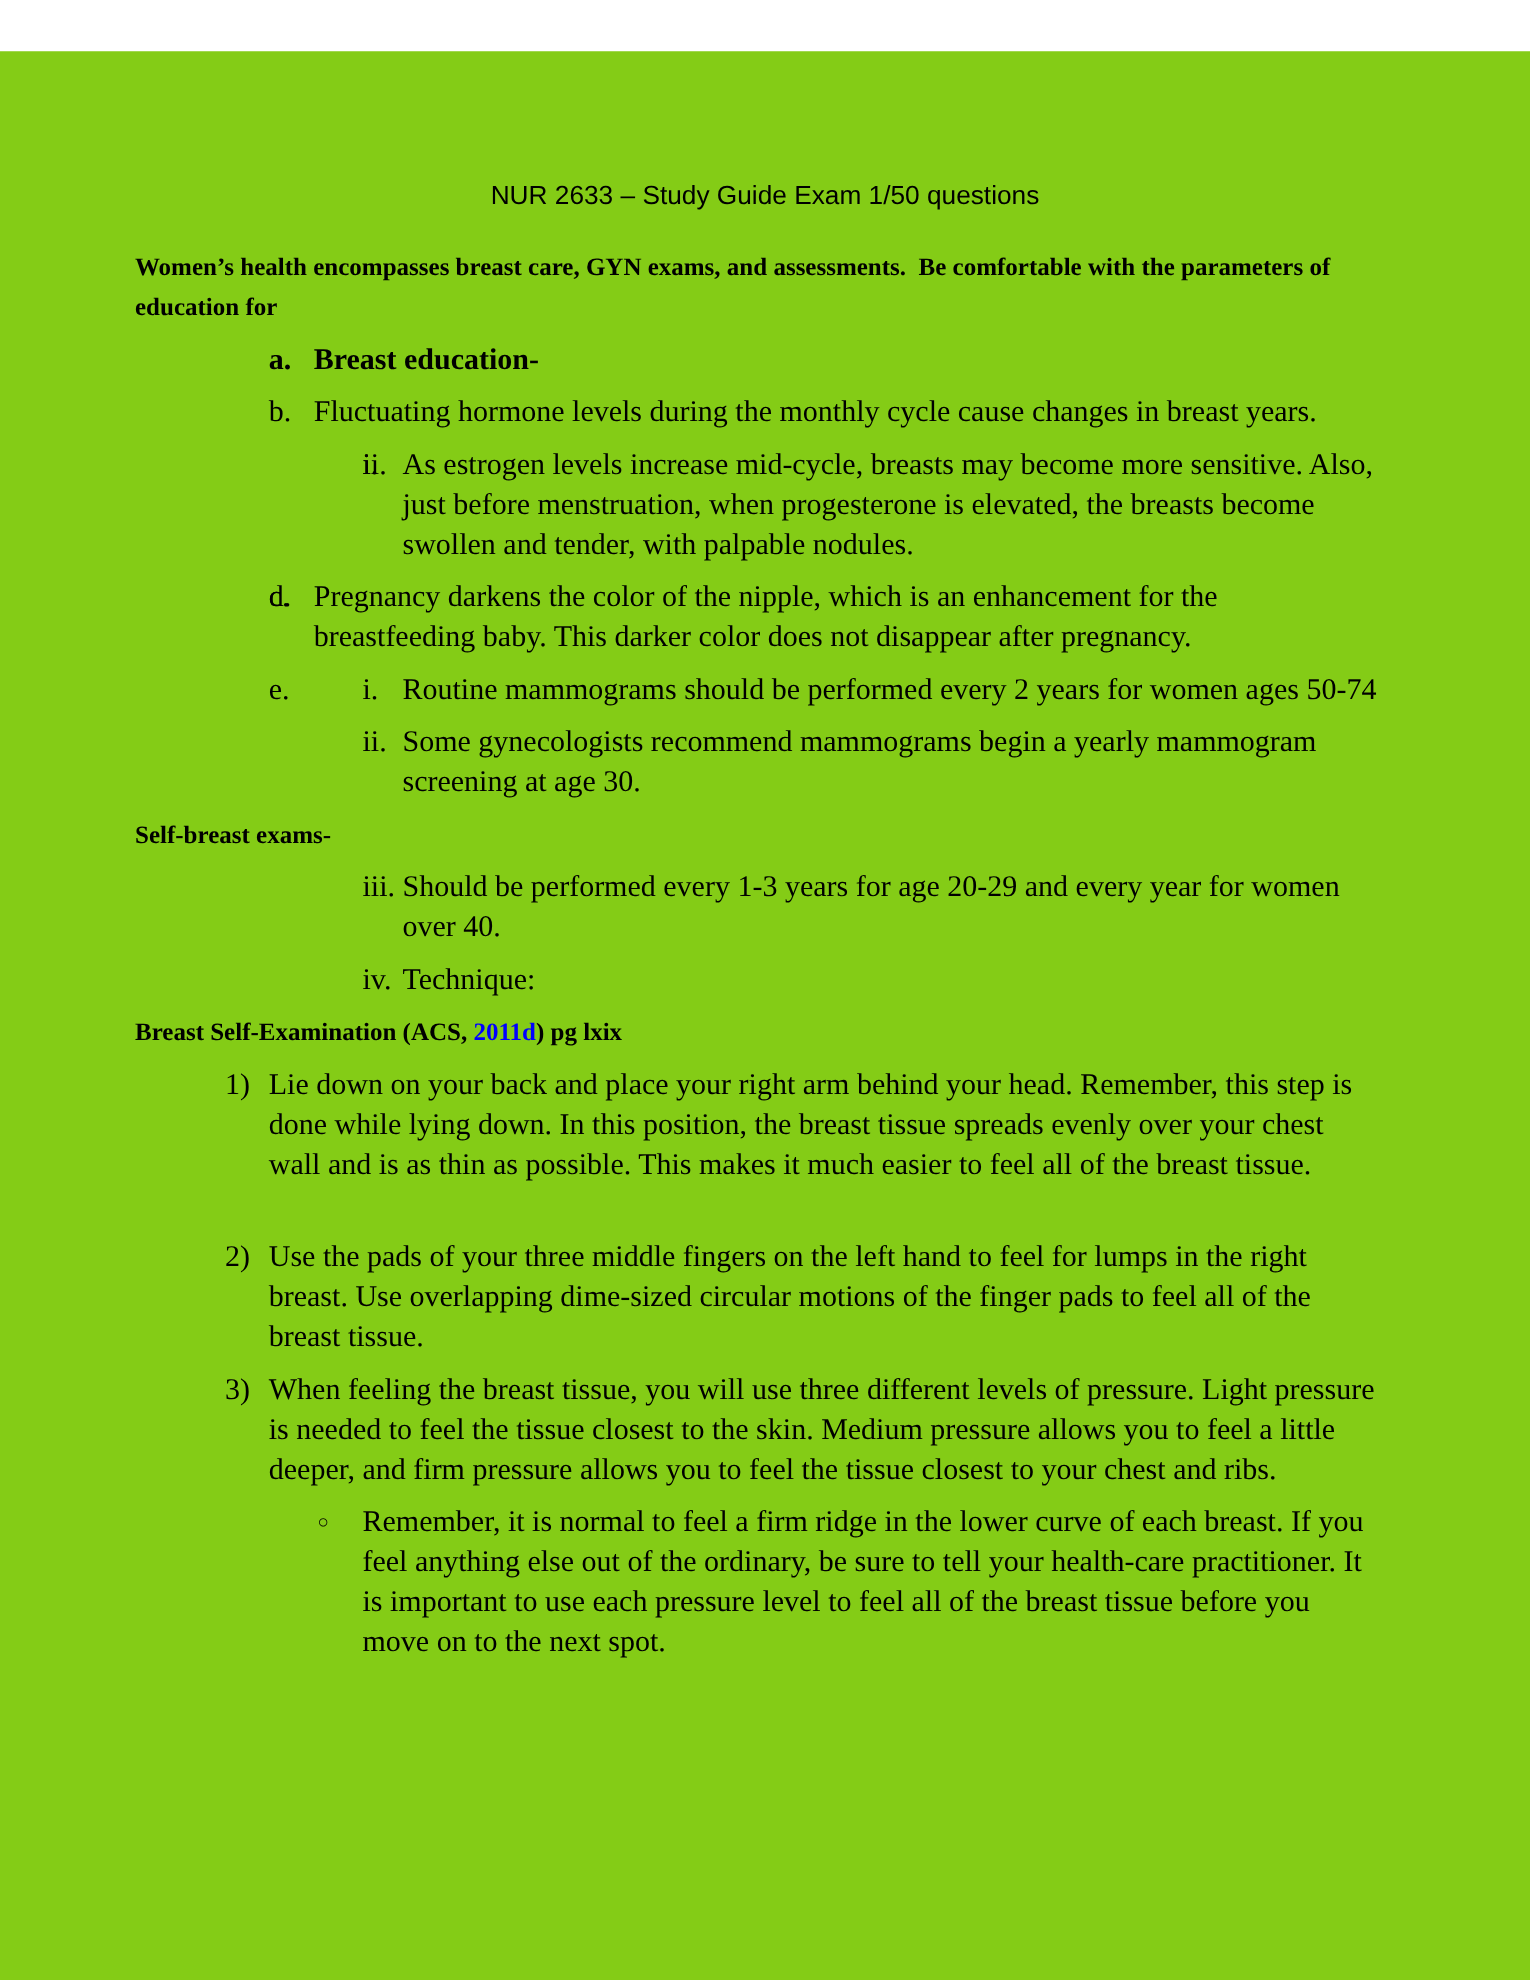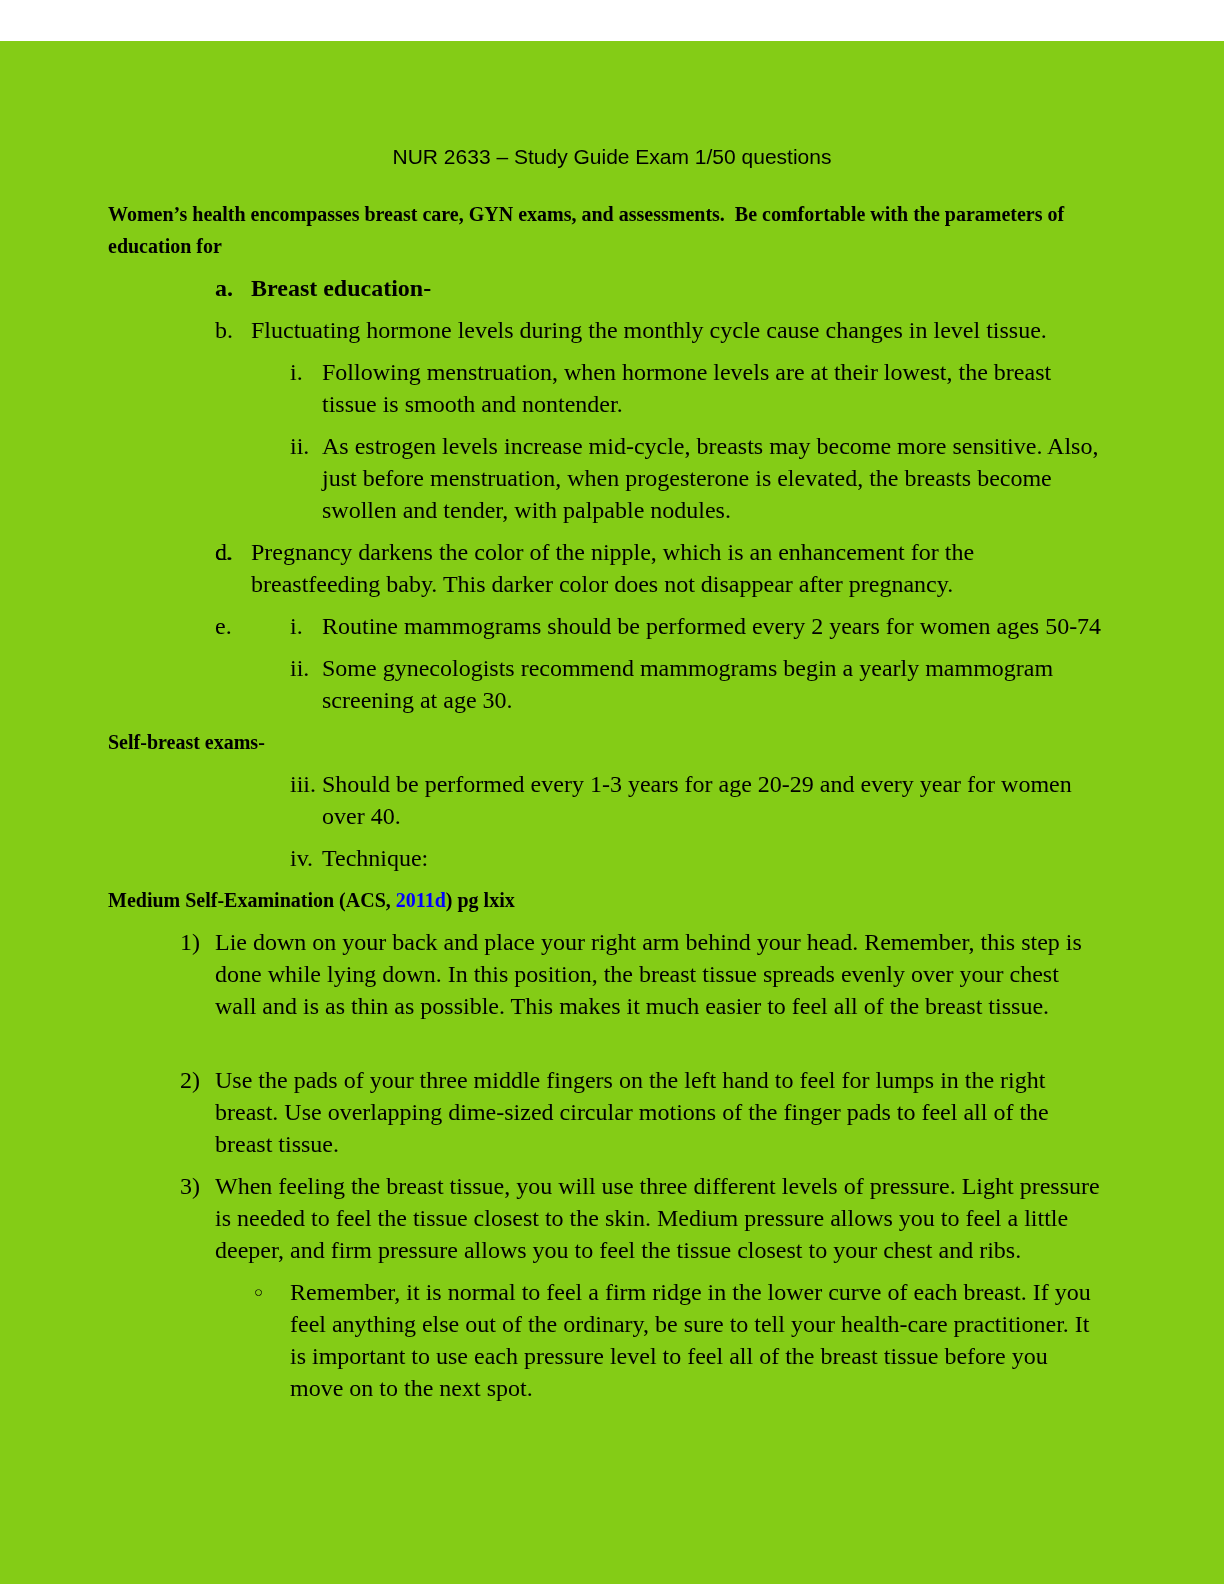--- a/index.html
+++ b/index.html
@@ -70,26 +70,25 @@
 
   <div class="intro">Women’s health encompasses breast care, GYN exams, and assessments.  Be comfortable with the parameters of education for</div>
 
   <div class="li lvl-a bold">
     <span class="marker">a.</span>
     <span>Breast education-</span>
   </div>
 
   <div class="li lvl-a">
     <span class="marker">b.</span>
-    <span>Fluctuating hormone levels during the monthly cycle cause changes in level tissue.</span>
+    <span>Fluctuating hormone levels during the monthly cycle cause changes in breast years.</span>
   </div>
 
   <div class="li lvl-i">
     <span class="marker">i.</span>
-    <span>Following menstruation, when hormone levels are at their lowest, the breast tissue is smooth and nontender.</span>
   </div>
 
   <div class="li lvl-i">
     <span class="marker">ii.</span>
     <span>As estrogen levels increase mid-cycle, breasts may become more sensitive. Also, just before menstruation, when progesterone is elevated, the breasts become swollen and tender, with palpable nodules.</span>
   </div>
 
   <div class="li lvl-a">
     <span class="marker">c.</span>
   </div>
@@ -119,21 +118,21 @@
     <span class="marker">iii.</span>
     <span>Should be performed every 1-3 years for age 20-29 and every year for women over 40.</span>
   </div>
 
   <div class="li lvl-i">
     <span class="marker">iv.</span>
     <span>Technique:</span>
   </div>
 
   <div class="heading">
-    <span>Medium Self-Examination (ACS, </span><a class="link">2011d</a><span>) pg lxix</span>
+    <span>Breast Self-Examination (ACS, </span><a class="link">2011d</a><span>) pg lxix</span>
   </div>
 
   <div class="li lvl-n">
     <span class="marker">1)</span>
     <span>Lie down on your back and place your right arm behind your head. Remember, this step is done while lying down. In this position, the breast tissue spreads evenly over your chest wall and is as thin as possible. This makes it much easier to feel all of the breast tissue.</span>
   </div>
 
   <div class="spacer"></div>
 
   <div class="li lvl-n">

